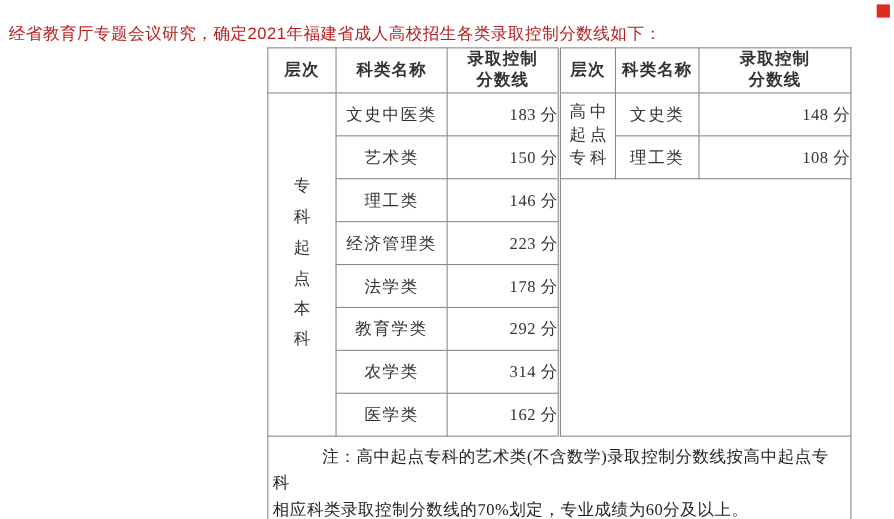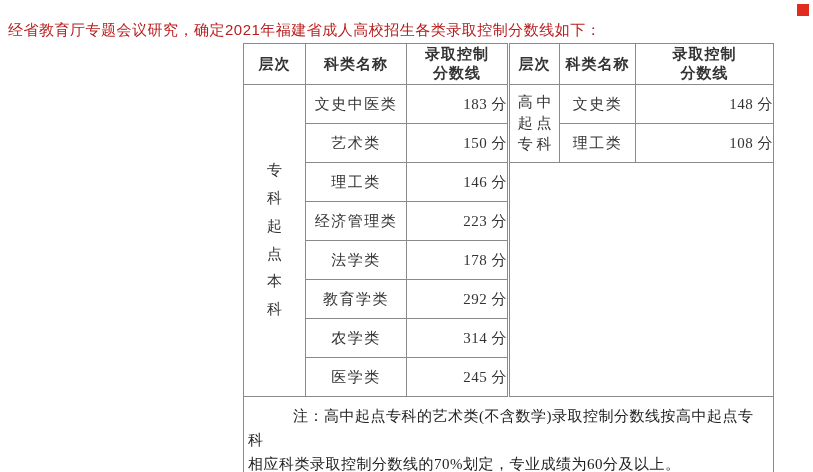--- a/index.html
+++ b/index.html
@@ -162,21 +162,21 @@
       <tr class="data-row">
         <td class="category">教育学类</td>
         <td class="score">292 分</td>
       </tr>
       <tr class="data-row">
         <td class="category">农学类</td>
         <td class="score">314 分</td>
       </tr>
       <tr class="data-row">
         <td class="category">医学类</td>
-        <td class="score">245 分</td>
+        <td class="score">162 分</td>
       </tr>
       <tr>
         <td class="note-cell" colspan="6">注：高中起点专科的艺术类(不含数学)录取控制分数线按高中起点专科
 相应科类录取控制分数线的70%划定，专业成绩为60分及以上。</td>
       </tr>
     </tbody>
   </table>
 </div>
 
 </body></html>

